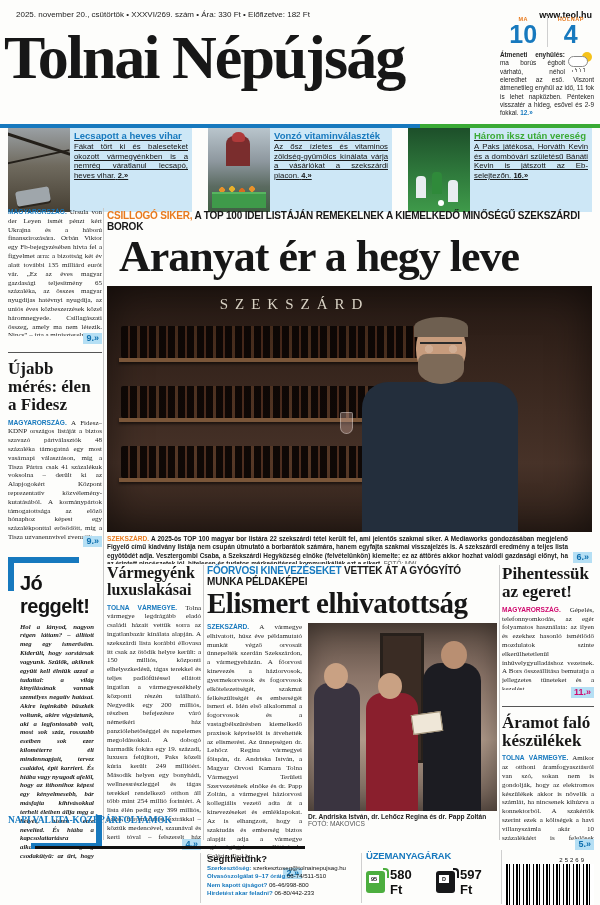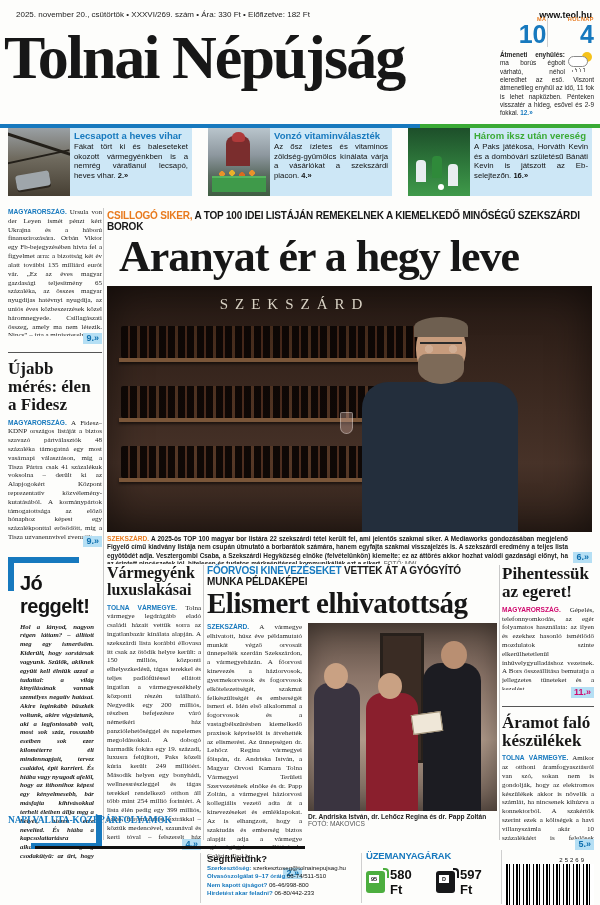--- a/index.html
+++ b/index.html
@@ -11,35 +11,35 @@
   }
   
   .topline { position:absolute; top:10px; left:16px; right:8px; display:flex; justify-content:space-between; font-size:8px; color:#222; }
   .topline .site { font-weight:bold; font-size:9px; color:#111; }
   .masthead {
     position:absolute; top:26px; left:4px; width:500px;
     font-family:"Liberation Serif", serif; font-weight:bold;
     font-size:62px; letter-spacing:-2px; color:#1779be; line-height:1;
   }
   .weather { position:absolute; top:16px; left:500px; width:94px; }
-  .temp-row { display:flex; text-align:right; border-bottom:0; }
+  .temp-row { display:flex; text-align:center; border-bottom:0; }
   .temp-cell { flex:1; }
   .temp-cell + .temp-cell { border-left:1px solid #cfcfcf; }
   .temp-label { font-size:5.5px; font-weight:bold; color:#e87a1e; letter-spacing:.5px; }
   .temp-val { font-size:25px; font-weight:bold; color:#1779be; line-height:1; }
   .forecast { margin-top:4px; font-size:6.4px; line-height:1.3; text-align:justify; color:#222; }
   .forecast .pref { color:#1779be; font-weight:bold; }
   .wicon { float:right; width:26px; height:20px; position:relative; margin:1px 0 1px 3px; }
   .wicon .sun { position:absolute; top:0; right:2px; width:10px; height:10px; border-radius:50%; background:#f5c21b; }
   .wicon .cloud { position:absolute; top:4px; left:0; width:20px; height:11px; border-radius:8px; background:#fff; border:1.5px solid #8a8a8a; }
   .wicon .rain { position:absolute; bottom:0; left:4px; width:14px; height:4px; background:repeating-linear-gradient(75deg,#8a8a8a 0 1px,transparent 1px 4px); }
   
   .teaser-bar { position:absolute; top:124px; left:0; width:600px; height:4px;
     background:linear-gradient(90deg,#1779be 0 420px,#3aaa35 420px 600px); }
-  .teasers { position:absolute; top:128px; left:8px; right:8px; height:68px; display:flex; gap:16px; }
+  .teasers { position:absolute; top:128px; left:8px; right:8px; height:84px; display:flex; gap:16px;text-decoration:underline; }
   .teaser { flex:1; display:flex; background:#cde7f6; }
   .teaser-img { width:62px; flex:none; position:relative; overflow:hidden; }
   .teaser-txt { flex:1; padding:3px 4px; }
   .teaser-title { font-size:9.5px; font-weight:bold; color:#1779be; line-height:1.1; margin-bottom:1px; }
   .teaser-title.green { color:#3aaa35; }
   .teaser-body { font-size:7.8px; line-height:1.22; text-align:justify; color:#111; }
   .pageref { font-weight:bold; font-size:7.5px; color:#111; }
   
   .art-storm { background:linear-gradient(180deg,#9aa0a4 0%,#6f6a5e 45%,#463f33 100%); }
   .art-storm .branch1,.art-storm .branch2 { position:absolute; background:#231f19; }

